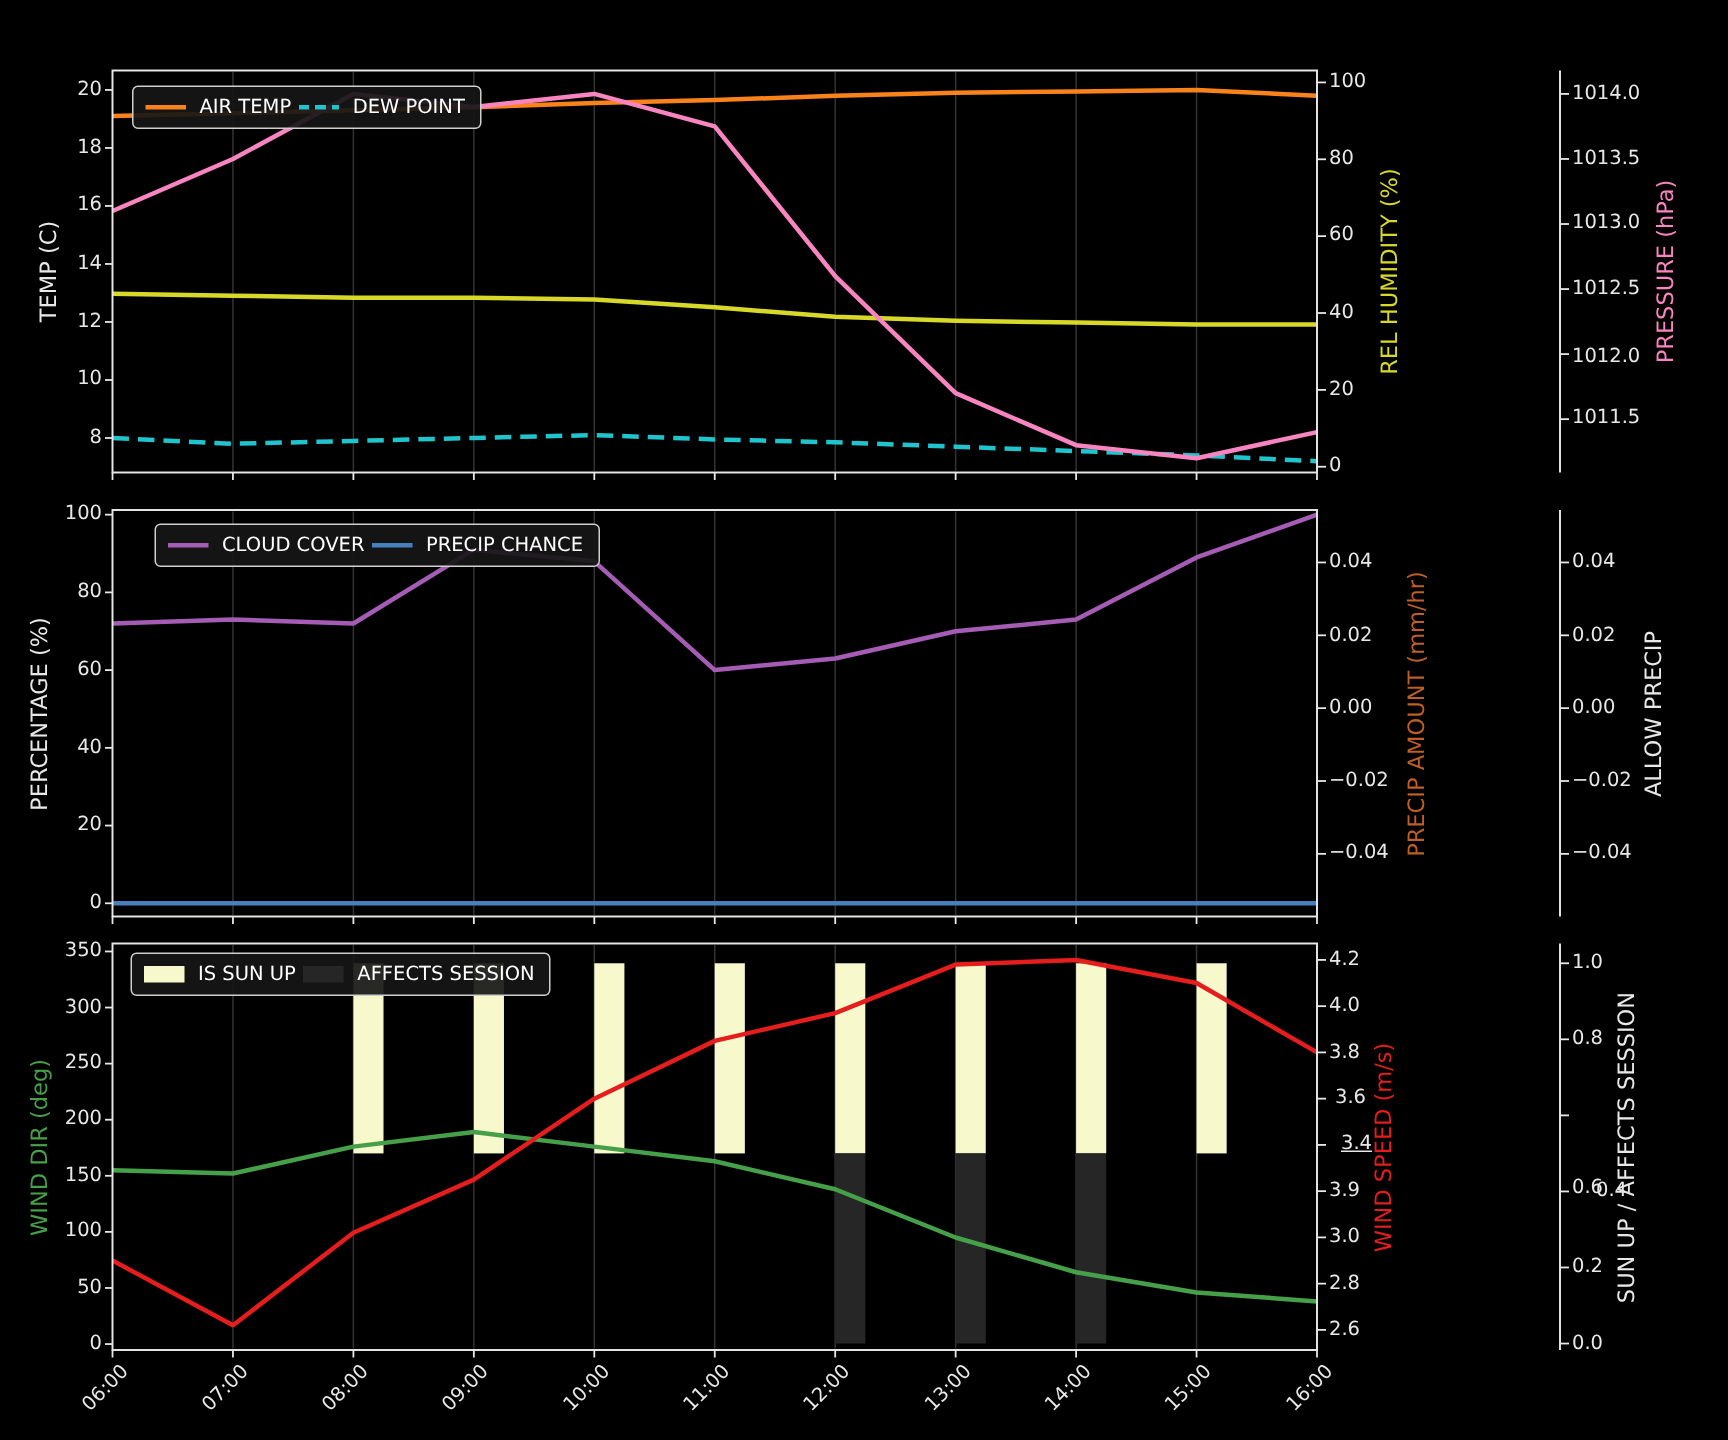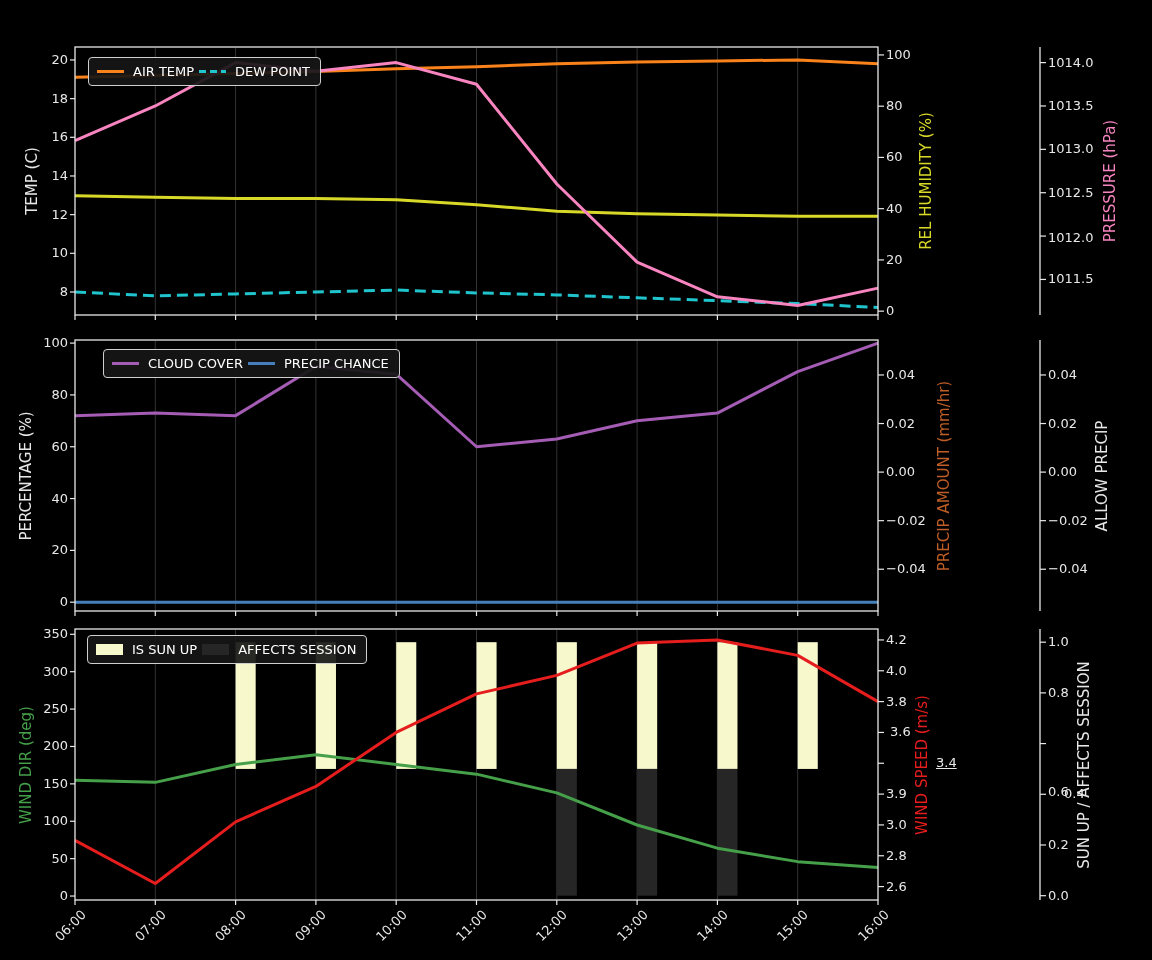--- a/index.html
+++ b/index.html
@@ -239,21 +239,21 @@
       <div class="tick right-al" style="left: 2px; width: 66px; top: 812.257px;">100</div>
       <div class="tick right-al" style="left: 2px; width: 66px; top: 774.868px;">150</div>
       <div class="tick right-al" style="left: 2px; width: 66px; top: 737.478px;">200</div>
       <div class="tick right-al" style="left: 2px; width: 66px; top: 700.089px;">250</div>
       <div class="tick right-al" style="left: 2px; width: 66px; top: 662.699px;">300</div>
       <div class="tick right-al" style="left: 2px; width: 66px; top: 625.309px;">350</div>
       <div class="tick" style="left: 886px; top: 877.589px;">2.6</div>
       <div class="tick" style="left: 886px; top: 846.758px;">2.8</div>
       <div class="tick" style="left: 886px; top: 815.928px;">3.0</div>
       <div class="tick" style="left: 886px; top: 785.097px;">3.9</div>
-      <div class="tick" style="left: 936px; top: 754.267px; text-decoration: underline;">3.4</div>
+      <div class="tick" style="left: 894px; top: 754.267px; text-decoration: underline;">3.4</div>
       <div class="tick" style="left: 890px; top: 723.436px;">3.6</div>
       <div class="tick" style="left: 886px; top: 692.606px;">3.8</div>
       <div class="tick" style="left: 886px; top: 661.775px;">4.0</div>
       <div class="tick" style="left: 886px; top: 630.945px;">4.2</div>
       <div class="tick" style="left: 1048px; top: 886.69px;">0.0</div>
       <div class="tick" style="left: 1048px; top: 835.989px;">0.2</div>
       <div class="tick" style="left: 1064px; top: 785.287px; text-align: right;">0.4</div>
       <div class="tick" style="left: 1048px; top: 734.586px; margin-top: 48px;">0.6</div>
       <div class="tick" style="left: 1048px; top: 683.884px;">0.8</div>
       <div class="tick" style="left: 1048px; top: 633.182px;">1.0</div>

